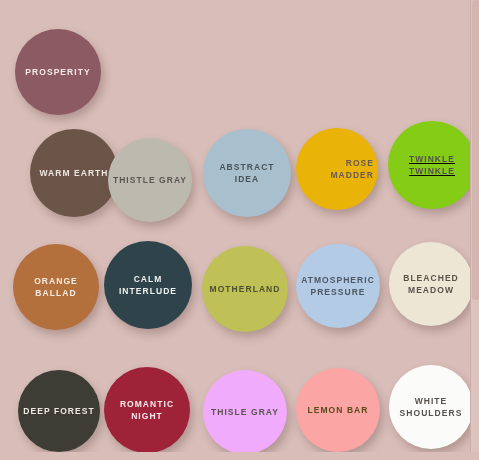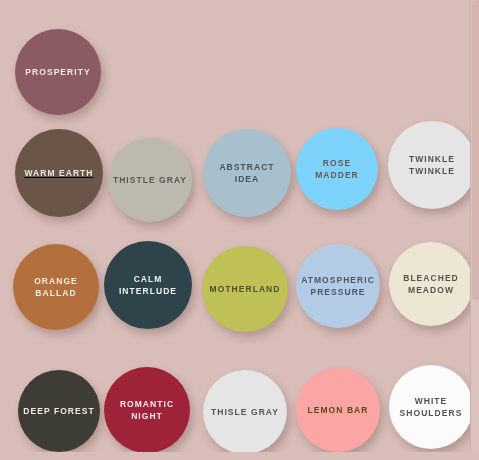--- a/index.html
+++ b/index.html
@@ -70,33 +70,33 @@
 <body>
 
 <div id="palette-board" style="background: rgb(216, 189, 184);">
   <div id="swatch-rows-container">
       <div class="swatch-row" style="top: 14px;">
         <div class="swatch" style="left: 15px; top: 15px; width: 86px; height: 86px; background: rgb(139, 90, 99);">
           <span class="swatch-label" style="color: rgb(243, 233, 232);">PROSPERITY</span>
         </div>
       </div>
       <div class="swatch-row" style="top: 118px;">
-        <div class="swatch" style="left: 15px; top: 11px; width: 88px; height: 88px; background: rgb(107, 85, 72); text-decoration: underline;">
+        <div class="swatch" style="left: 30px; top: 11px; width: 88px; height: 88px; background: rgb(107, 85, 72);">
           <span class="swatch-label" style="color: rgb(240, 231, 225);">WARM EARTH</span>
         </div>
         <div class="swatch" style="left: 108px; top: 20px; width: 84px; height: 84px; background: rgb(188, 186, 174);">
           <span class="swatch-label" style="color: rgb(88, 86, 82);">THISTLE GRAY</span>
         </div>
         <div class="swatch" style="left: 203px; top: 11px; width: 88px; height: 88px; background: rgb(168, 192, 205);">
           <span class="swatch-label" style="color: rgb(74, 82, 88);">ABSTRACT IDEA</span>
         </div>
-        <div class="swatch" style="left: 296px; top: 10px; width: 82px; height: 82px; background: #7dd3fc;">
+        <div class="swatch" style="left: 296px; top: 10px; width: 82px; height: 82px; background: #eab308; text-align: right;">
           <span class="swatch-label" style="color: rgb(106, 90, 87);">ROSE MADDER</span>
         </div>
-        <div class="swatch" style="left: 388px; top: 3px; width: 88px; height: 88px; background: #e5e5e5;">
+        <div class="swatch" style="left: 388px; top: 3px; width: 88px; height: 88px; background: #84cc16; text-decoration: underline;">
           <span class="swatch-label" style="color: rgb(85, 80, 75);">TWINKLE
 TWINKLE</span>
         </div>
       </div>
       <div class="swatch-row" style="top: 238px;">
         <div class="swatch" style="left: 13px; top: 6px; width: 86px; height: 86px; background: rgb(180, 112, 60);">
           <span class="swatch-label" style="color: rgb(246, 236, 226);">ORANGE
 BALLAD</span>
         </div>
         <div class="swatch" style="left: 104px; top: 3px; width: 88px; height: 88px; background: rgb(47, 68, 74);">
@@ -116,21 +116,21 @@
         </div>
       </div>
       <div class="swatch-row" style="top: 362px;">
         <div class="swatch" style="left: 18px; top: 8px; width: 82px; height: 82px; background: rgb(61, 60, 53);">
           <span class="swatch-label" style="color: rgb(238, 234, 226);">DEEP FOREST</span>
         </div>
         <div class="swatch" style="left: 104px; top: 5px; width: 86px; height: 86px; background: rgb(158, 35, 56);">
           <span class="swatch-label" style="color: rgb(247, 233, 234);">ROMANTIC
 NIGHT</span>
         </div>
-        <div class="swatch" style="left: 203px; top: 8px; width: 84px; height: 84px; background: #e5e5e5;">
+        <div class="swatch" style="left: 203px; top: 8px; width: 84px; height: 84px; background: #f0abfc;">
           <span class="swatch-label" style="color: rgb(88, 86, 81);">THISLE GRAY</span>
         </div>
         <div class="swatch" style="left: 296px; top: 6px; width: 84px; height: 84px; background: #fca5a5; text-align: right;">
           <span class="swatch-label" style="color: rgb(90, 74, 24);">LEMON BAR</span>
         </div>
         <div class="swatch" style="left: 389px; top: 3px; width: 84px; height: 84px; background: rgb(251, 251, 249);">
           <span class="swatch-label" style="color: rgb(85, 81, 76);">WHITE
 SHOULDERS</span>
         </div>
       </div>

